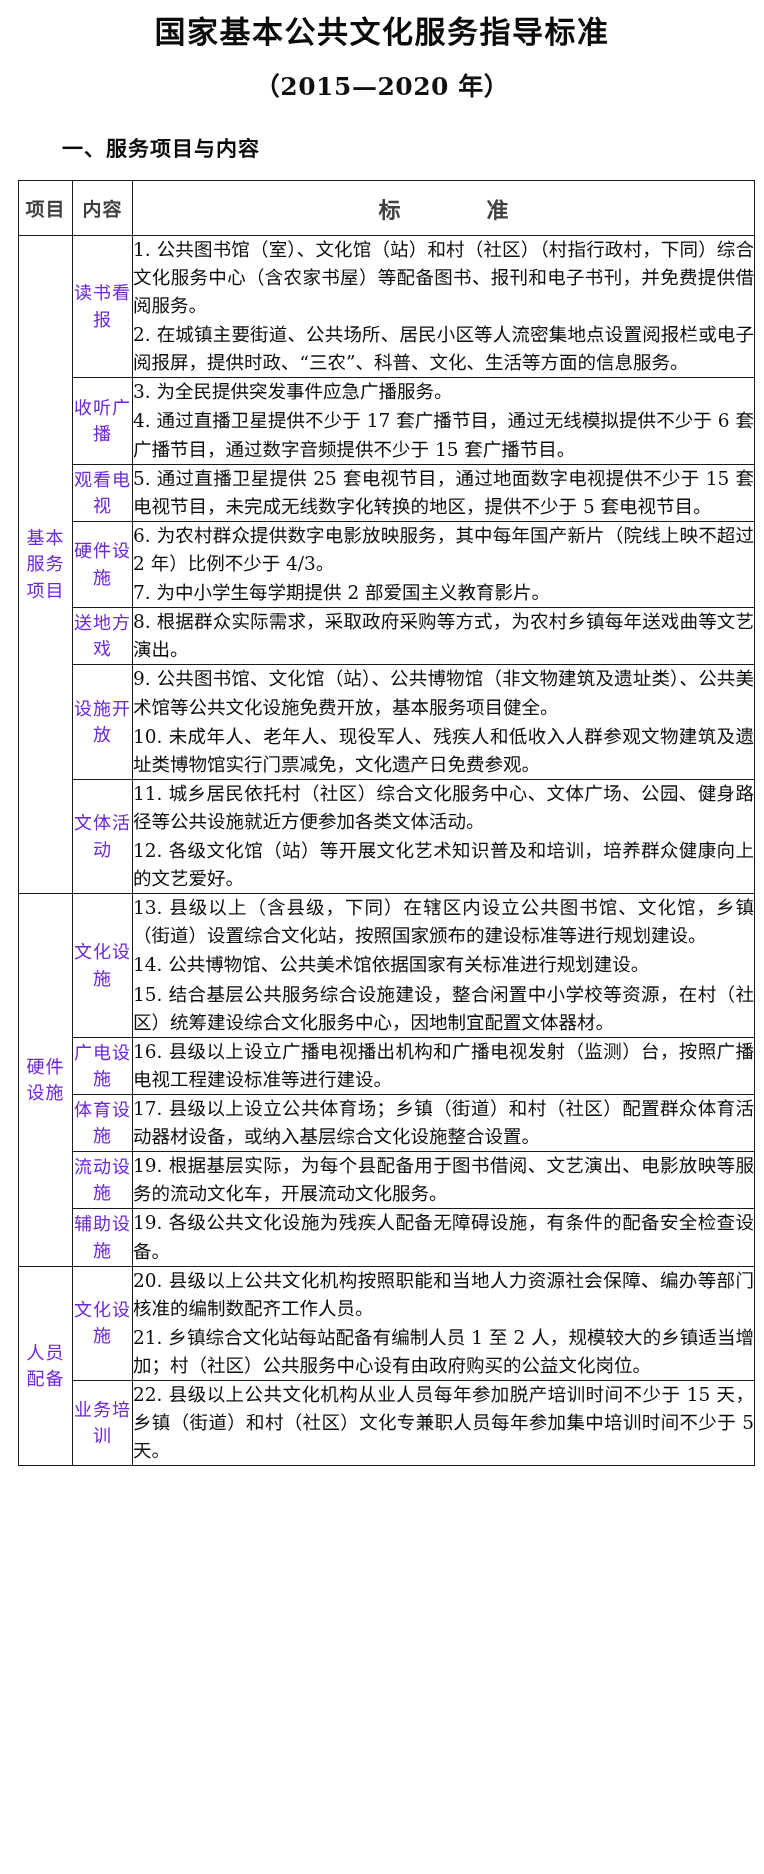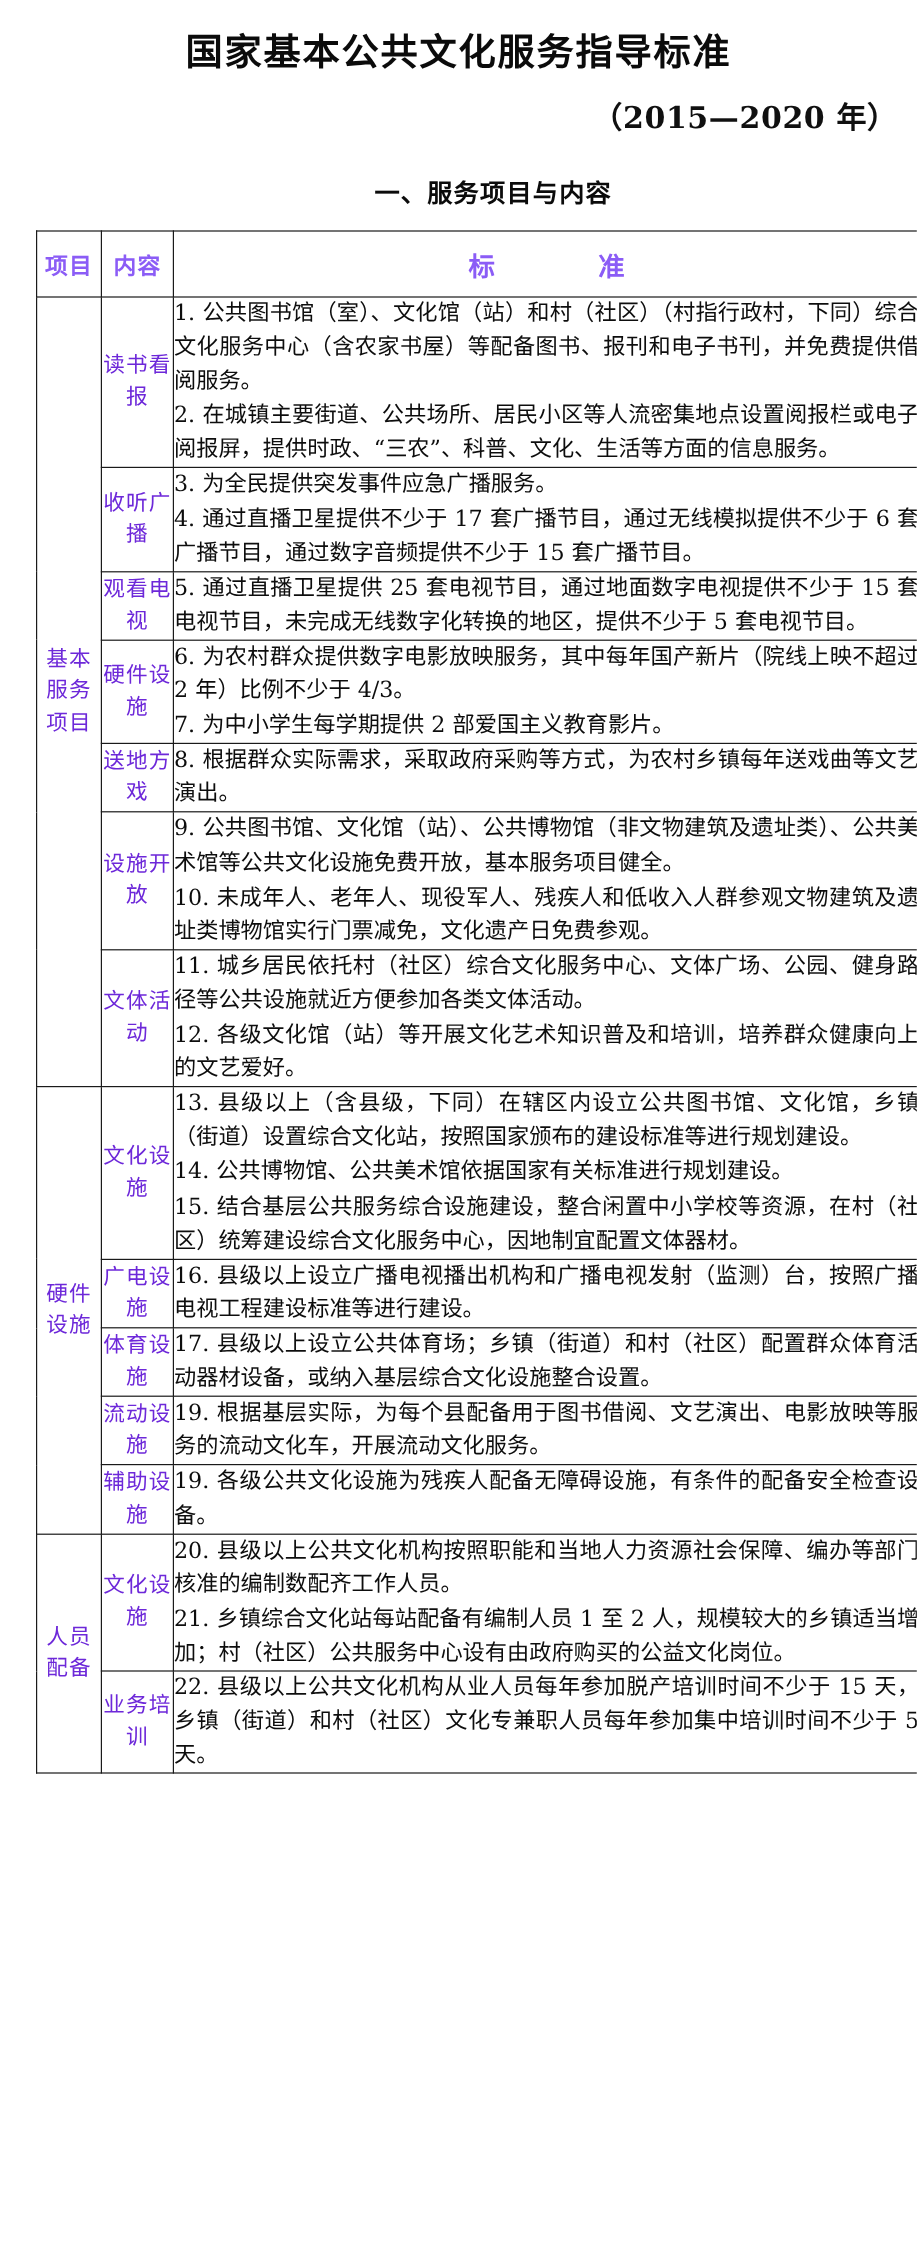--- a/index.html
+++ b/index.html
@@ -14,53 +14,52 @@
     font-family: "DejaVu Serif", "Liberation Serif", serif;
     color: #111111;
     overflow: hidden;
     position: relative;
   }
   .page {
     width: 764px;
     height: 1874px;
     position: relative;
     box-sizing: border-box;
-    padding: 16px;
+    padding: 4px;
   }
   
   .doc-title {
     text-align: center;
     font-family: "DejaVu Sans", "Liberation Sans", sans-serif;
     font-weight: bold;
     font-size: 31px;
     letter-spacing: 1.5px;
     margin: 0;
     padding-top: 9px;
     line-height: 1.25;
     color: #0b0b0b;
   }
   .doc-subtitle {
-    text-align: right;
+    text-align: center;
     font-family: "DejaVu Serif", "Liberation Serif", serif;
     font-weight: bold;
     font-size: 25px;
     letter-spacing: 0.5px;
     margin: 0;
     padding-top: 14px;
     color: #101010;
   }
   .section-heading {
     font-family: "DejaVu Sans", "Liberation Sans", sans-serif;
     font-weight: bold;
     font-size: 21px;
     letter-spacing: 1px;
     margin: 0;
     padding: 30px 0 0 58px;
     color: #0b0b0b;
-    text-align: center;
   }
 
   
   .table-wrap {
     padding: 18px 0 0 14px;
   }
   table.std {
     border-collapse: collapse;
     width: 736px;
     table-layout: fixed;
@@ -77,21 +76,21 @@
   col.c-std   { width: 622px; }
 
   
   tr.head td {
     height: 54px;
     text-align: center;
     font-size: 19px;
     font-family: "DejaVu Serif", "Liberation Serif", serif;
     font-weight: bold;
     letter-spacing: 1px;
-    color: #8b5cf6;
+    color: #404040;
   }
   tr.head td.std-head {
     letter-spacing: 14px;
     text-indent: 14px;
     font-size: 22px;
   }
 
   
   .vlabel {
     text-align: center;

